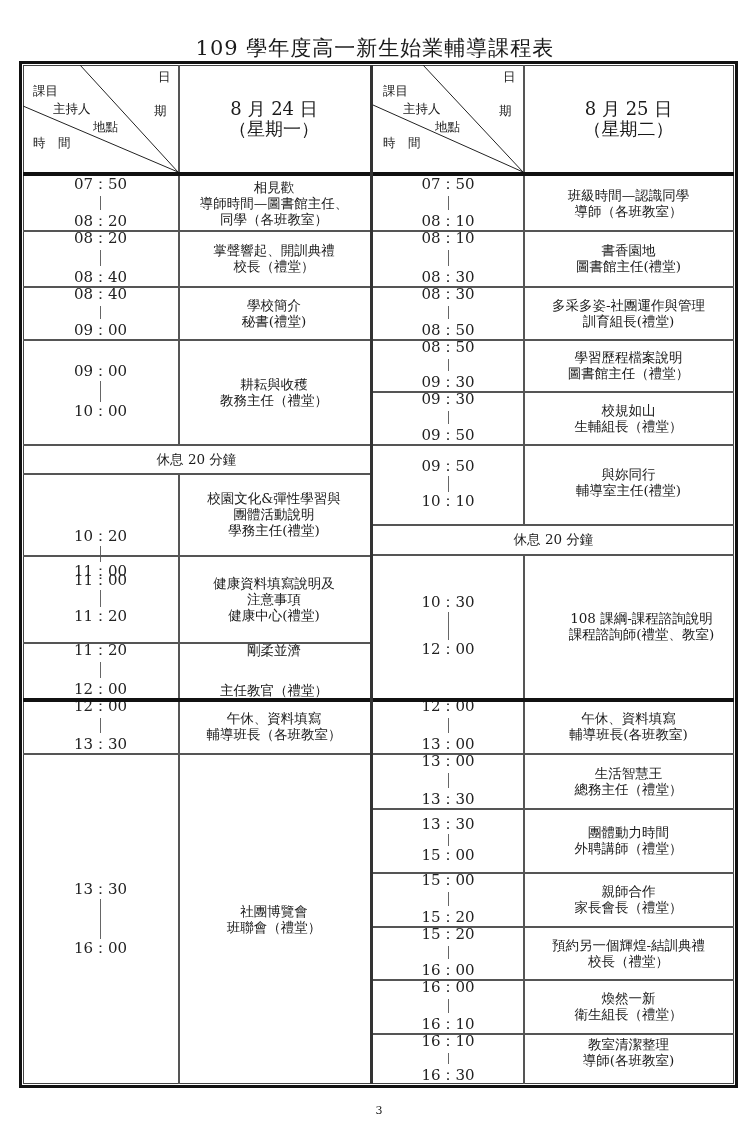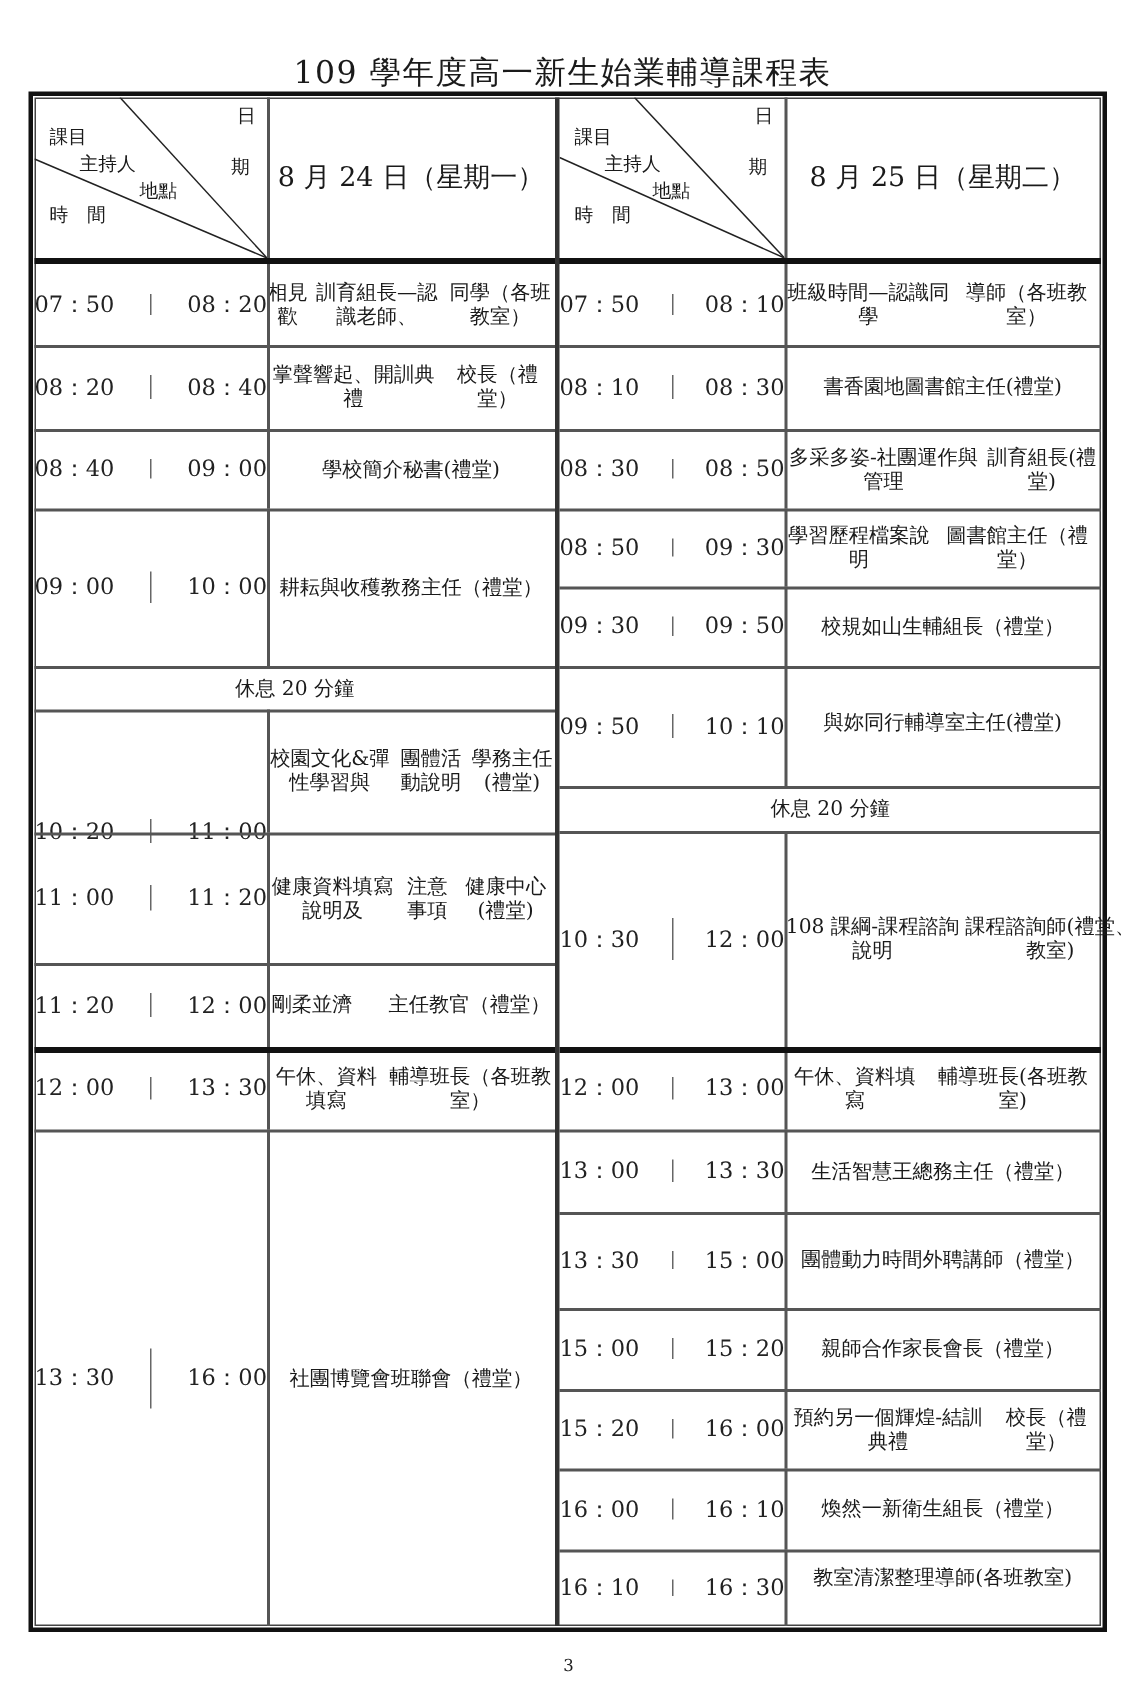--- a/index.html
+++ b/index.html
@@ -4,21 +4,21 @@
 <style>
   html, body { margin: 0; padding: 0; background: #ffffff; }
   body { width: 750px; height: 1133px; position: relative; overflow: hidden;
          font-family: "DejaVu Serif", "Liberation Serif", serif; color: #1a1a1a; }
   .title { position: absolute; left: 0; top: 34px; width: 750px; text-align: center;
            font-size: 21px; letter-spacing: 1px; }
   .frame { position: absolute; left: 19px; top: 61px; width: 719px; height: 1027px;
            border: 3px solid #111; box-sizing: border-box; }
   .frame-inner { position: absolute; left: 23px; top: 65px; width: 711px; height: 1019px;
            border: 1px solid #444; box-sizing: border-box; }
-  .cell { position: absolute; box-sizing: border-box; display: flex; 
+  .cell { position: absolute; box-sizing: border-box; display: flex; flex-direction: column;
           align-items: center; justify-content: center; text-align: center;
           font-size: 13.5px; line-height: 16px; }
   .hline { position: absolute; height: 1.5px; background: #555; }
   .hline.thick { height: 4px; background: #111; }
   .hline.double { height: 4px; background: #111; }
   .vline { position: absolute; width: 1.5px; background: #555; }
   .vline.thick { width: 3px; background: #333; }
   .time { font-size: 15px; line-height: 17px; color: #222; }
   .tick { width: 1px; background: #666; margin: 1px auto; }
   .date { font-size: 18px; line-height: 20px; }
@@ -69,21 +69,21 @@
       <div class="date">（星期二）</div>
     </div>
     <div class="hline double" style="left: 23px; top: 172px; width: 711px;"></div>
     <div class="cell" style="left: 23px; top: 176px; width: 155px; height: 54px; justify-content: space-between;">
       <div class="time">07：50</div>
       <div class="tick" style="height: 14px;"></div>
       <div class="time">08：20</div>
     </div>
     <div class="cell" style="left: 178px; top: 176px; width: 192px; height: 54px;">
       <div>相見歡</div>
-      <div>訓育組長—認識老師、</div>
+      <div>導師時間—圖書館主任、</div>
       <div>同學（各班教室）</div>
     </div>
     <div class="vline " style="left: 178px; top: 176px; height: 54px;"></div>
     <div class="cell" style="left: 23px; top: 230px; width: 155px; height: 56px; justify-content: space-between;">
       <div class="time">08：20</div>
       <div class="tick" style="height: 16px;"></div>
       <div class="time">08：40</div>
     </div>
     <div class="cell" style="left: 178px; top: 230px; width: 192px; height: 56px;">
       <div>掌聲響起、開訓典禮</div>

